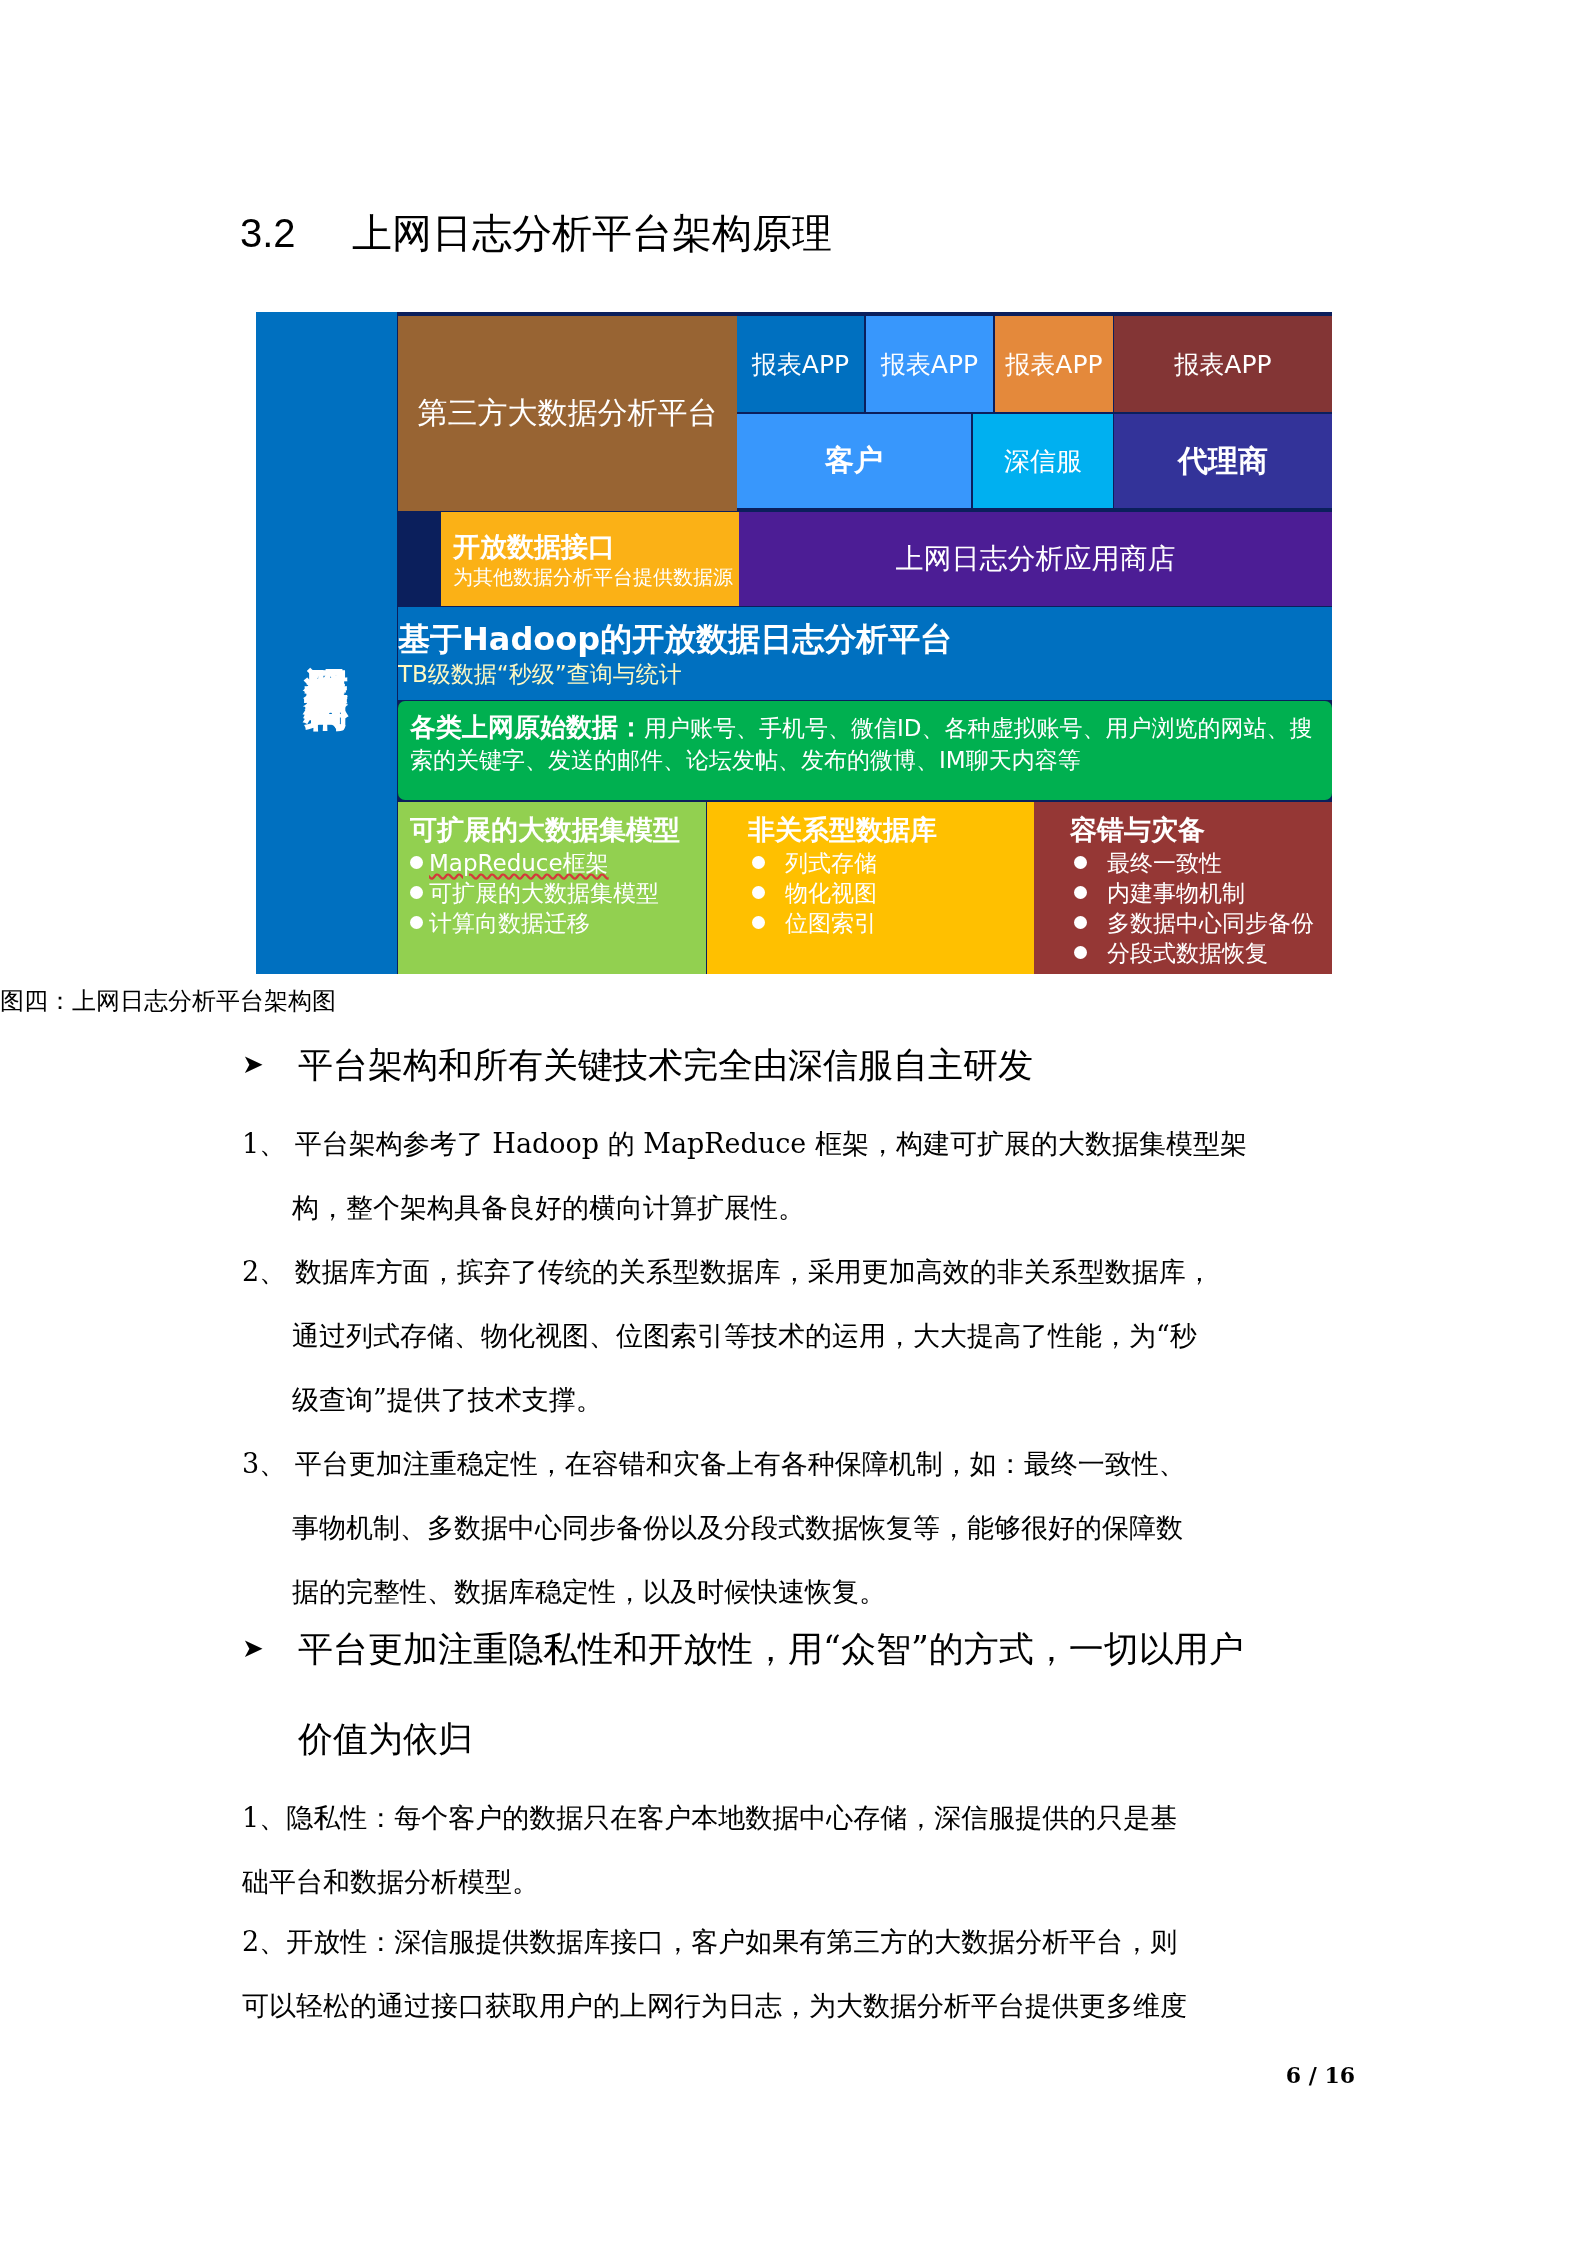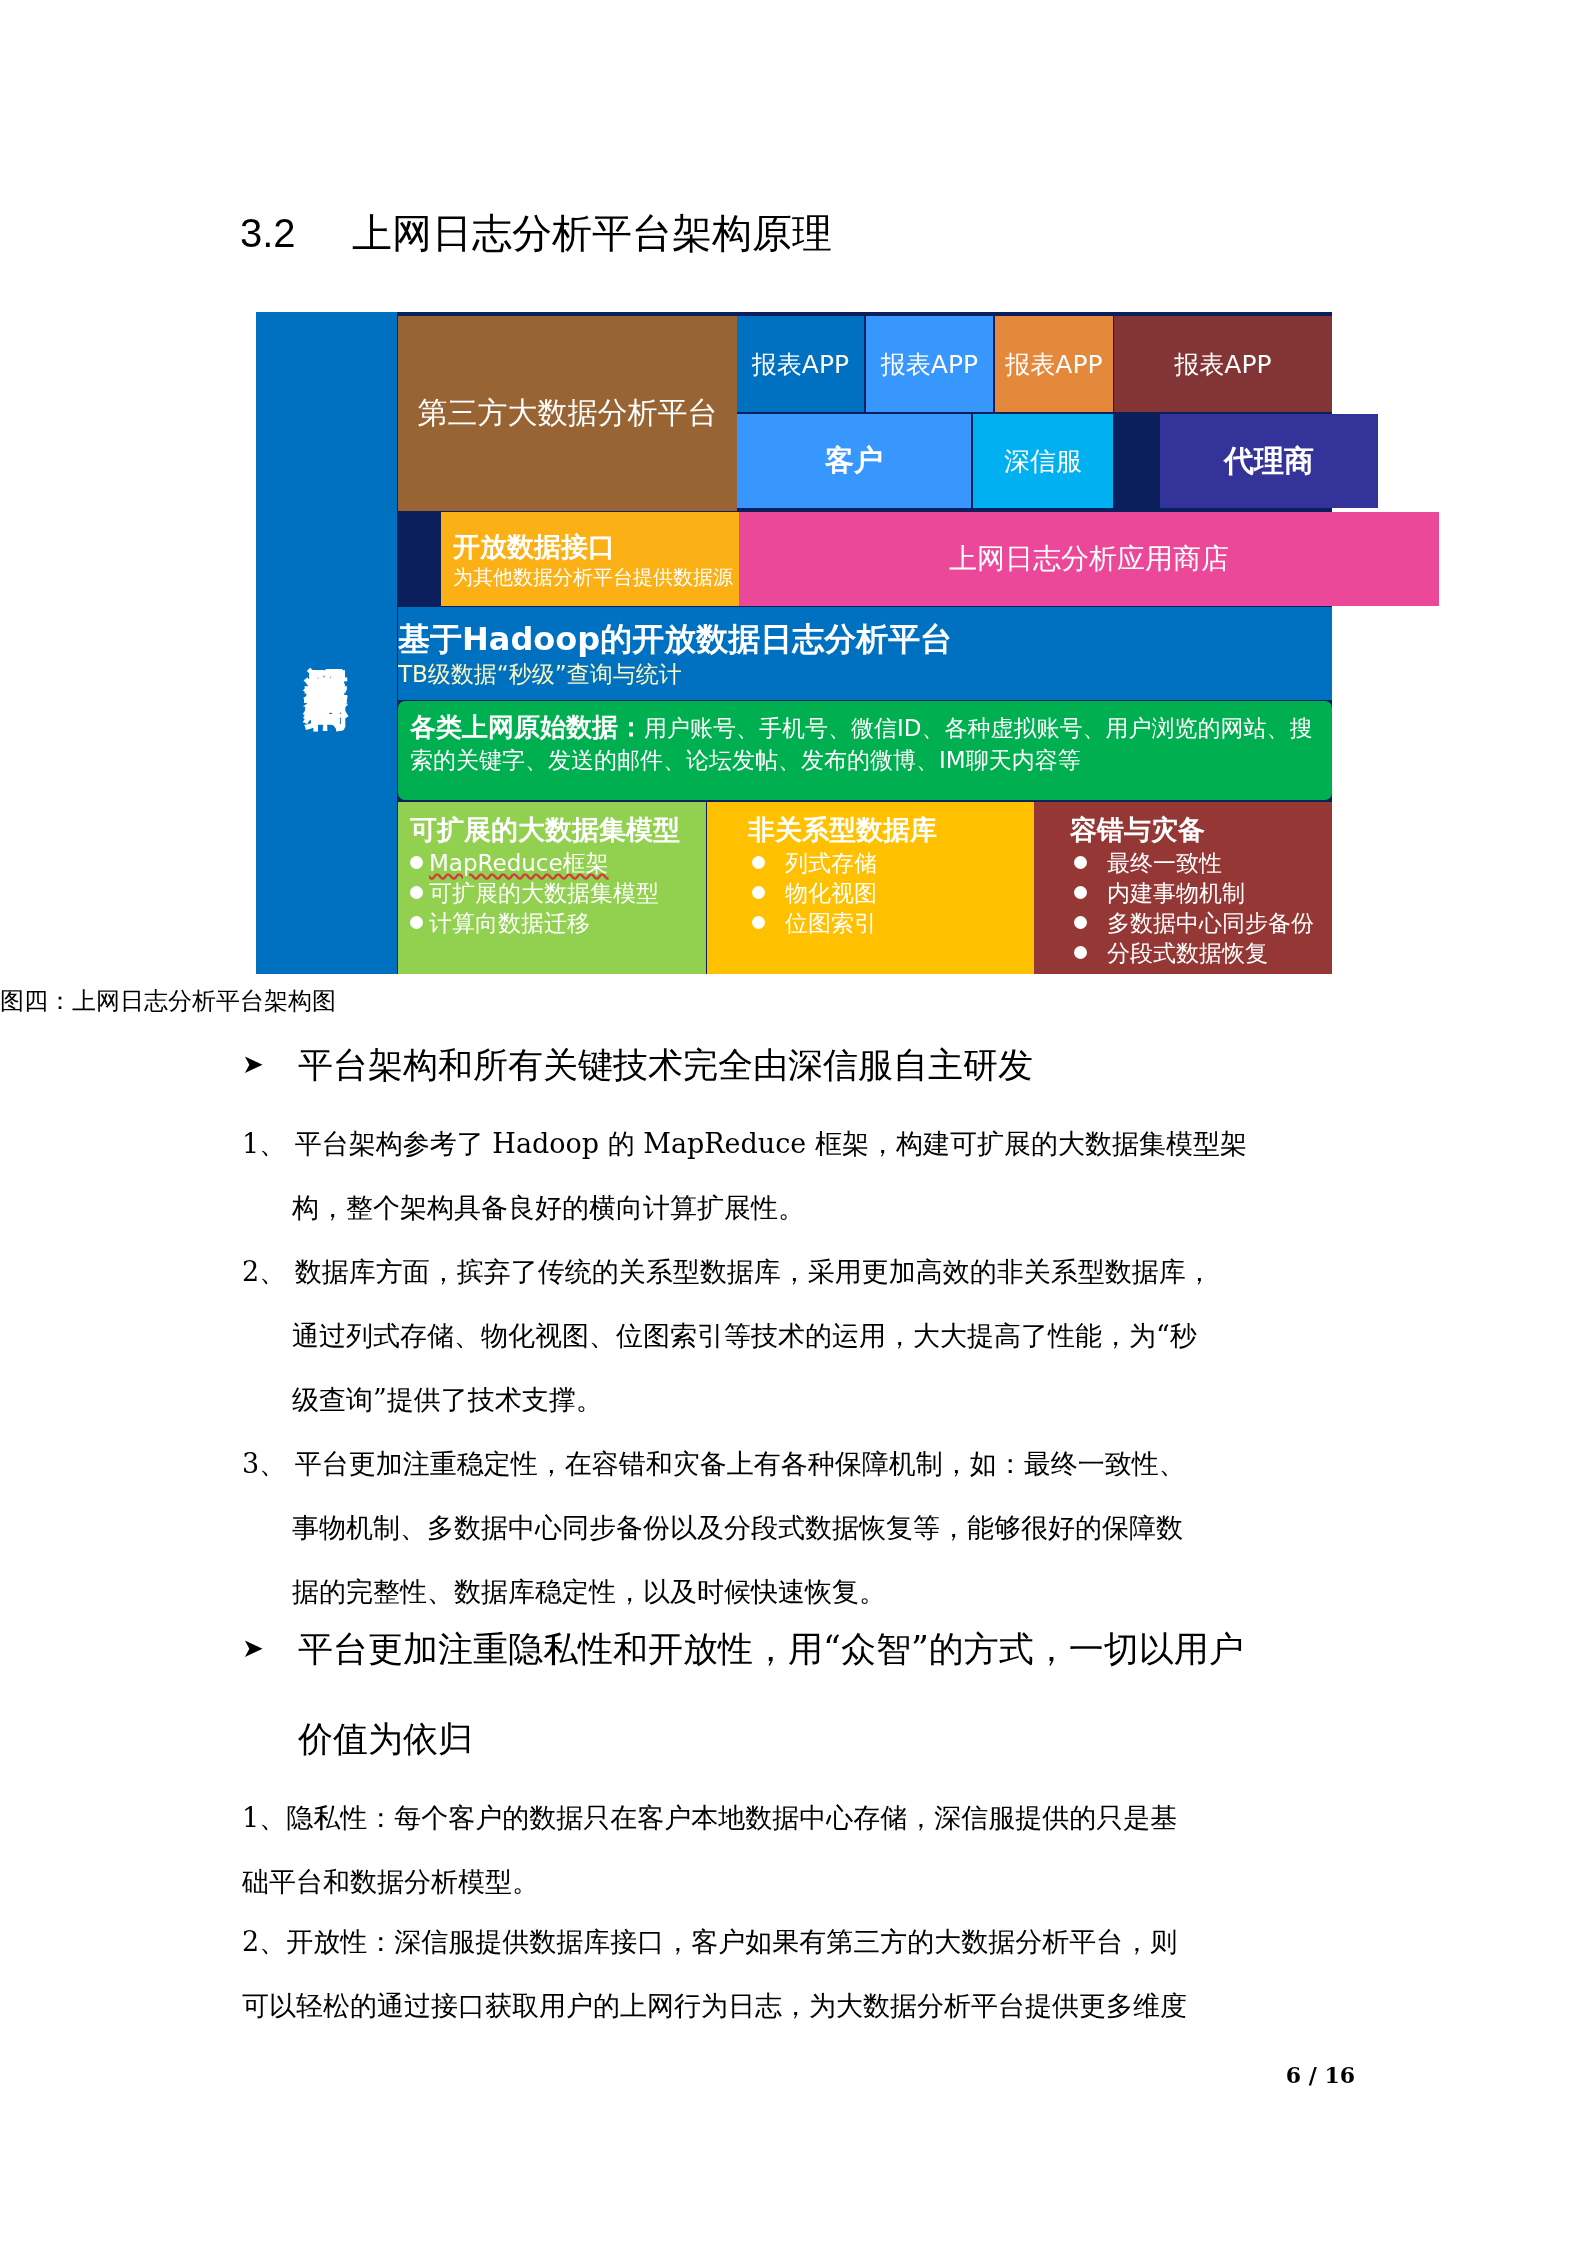--- a/index.html
+++ b/index.html
@@ -19,21 +19,21 @@
                 display: flex; align-items: center; justify-content: center; }
   .vert-title span { writing-mode: vertical-rl; text-orientation: upright; font-weight: bold;
                      font-size: 44px; letter-spacing: 2px; line-height: 1; }
   .brown { left: 142px; top: 4px; width: 339px; height: 195px; background: #986433; font-size: 30px; }
   .app { top: 4px; height: 96px; font-size: 25px; }
   .r2 { top: 102px; height: 94px; }
   .openif { left: 142px; top: 200px; width: 339px; height: 94px; background: #fbb116;
             padding: 18px 0 0 12px; margin-left: 43px; }
   .openif .t { font-size: 27px; font-weight: bold; line-height: 34px; }
   .openif .s { font-size: 20px; line-height: 26px; }
-  .store { left: 483px; top: 200px; width: 700px; height: 94px; background: #ec4899; font-size: 28px; }
+  .store { left: 483px; top: 200px; width: 593px; height: 94px; background: #4c1d95; font-size: 28px; }
   .hadoop { left: 142px; top: 295px; width: 934px; height: 93px; background: #0070c0; padding-top: 12px; text-align: left; }
   .hadoop .t { font-size: 32px; font-weight: bold; line-height: 40px; padding-right: 110px; }
   .hadoop .s { font-size: 23px; color: #fef9c3; line-height: 30px; padding-right: 110px; }
   .green { left: 142px; top: 389px; width: 934px; height: 99px; background: #00b050;
            padding: 10px 8px 0 12px; font-size: 23px; line-height: 32px; border-radius: 7px; }
   .green b { font-size: 26px; }
   .col3 { top: 490px; height: 172px; padding: 10px 0 0 12px; }
   .col3 .t { font-size: 27px; font-weight: bold; line-height: 36px; }
   .col3 ul { list-style: none; margin: 0; padding: 0; }
   .col3 li { font-size: 23px; line-height: 30px; }
@@ -62,21 +62,21 @@
     </div>
   <div class="blk brown center">第三方大数据分析平台</div>
 
   <div class="blk app center" style="left:481px;width:127px;background:#0070c0">报表APP</div>
   <div class="blk app center" style="left:610px;width:127px;background:#3897fc">报表APP</div>
   <div class="blk app center" style="left:739px;width:118px;background:#e4893b">报表APP</div>
   <div class="blk app center" style="left:858px;width:218px;background:#833535">报表APP</div>
 
   <div class="blk r2 center" style="left:481px;width:234px;background:#3897fc;font-size:29px;font-weight:bold">客户</div>
   <div class="blk r2 center" style="left:717px;width:140px;background:#00b0f0;font-size:26px">深信服</div>
-  <div class="blk r2 center" style="left:904px;width:218px;background:#333399;font-size:30px;font-weight:bold">代理商</div>
+  <div class="blk r2 center" style="left:858px;width:218px;background:#333399;font-size:30px;font-weight:bold">代理商</div>
 
   <div class="blk openif">
     <div class="t">开放数据接口</div>
     <div class="s">为其他数据分析平台提供数据源</div>
   </div>
   <div class="blk store center">上网日志分析应用商店</div>
 
   <div class="blk hadoop">
     <div class="t">基于Hadoop的开放数据日志分析平台</div>
     <div class="s">TB级数据“秒级”查询与统计</div>

